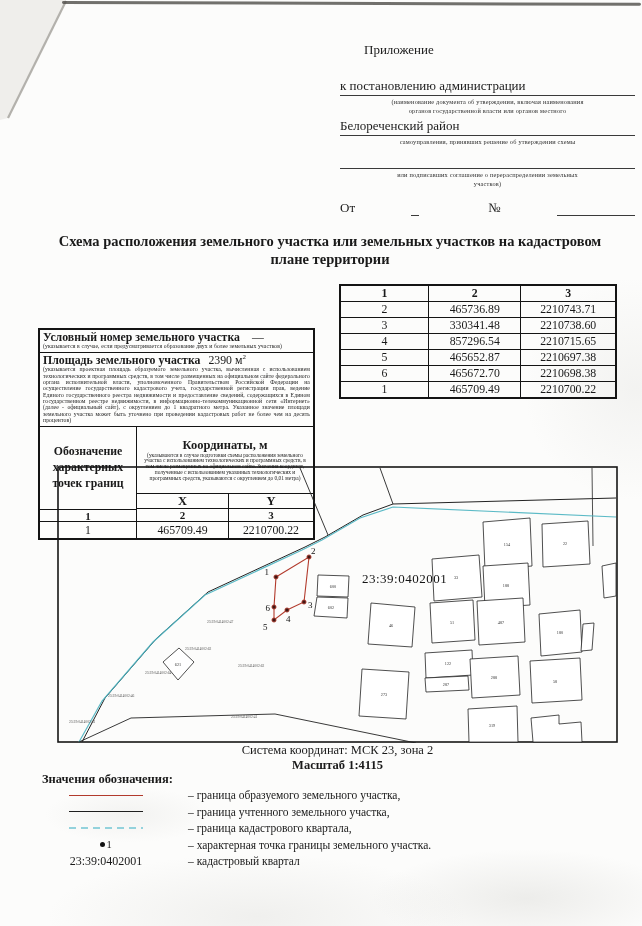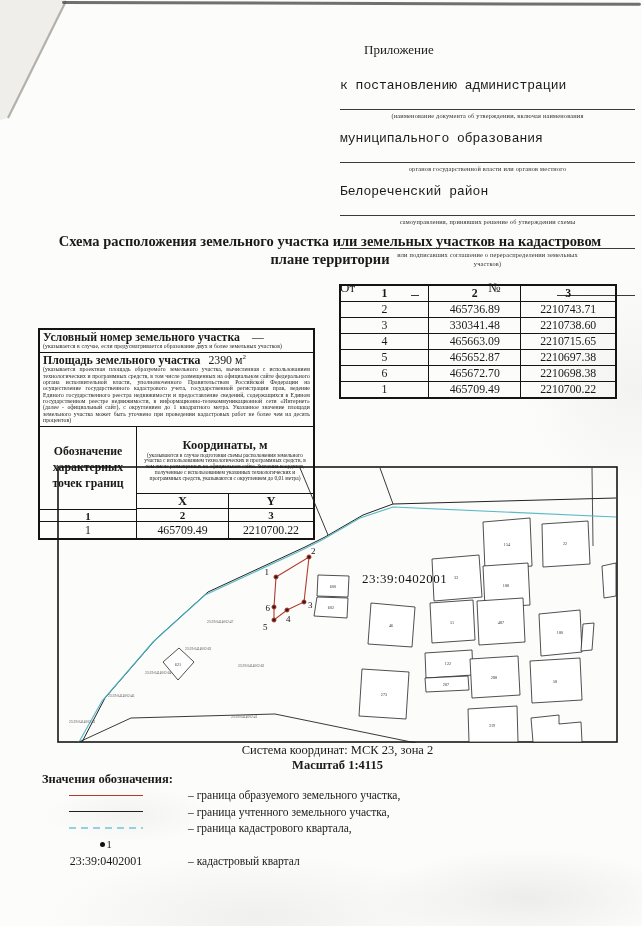--- a/index.html
+++ b/index.html
@@ -13,21 +13,21 @@
       radial-gradient(ellipse 160px 160px at 99% 42%, rgba(175,175,168,.12), transparent 70%),
       radial-gradient(ellipse 120px 40px at 20% 88%, rgba(175,175,168,.12), transparent 70%);
   }
   .abs{position:absolute;}
   
   .corner-svg{left:0;top:0;}
   .top-edge{left:62px;top:1px;width:579px;height:2.5px;background:#4d4c49;opacity:.8;
     transform:rotate(.18deg);transform-origin:left center;border-radius:2px;}
   
   .appendix{left:340px;top:42px;width:295px;font-size:13px;}
-  .appendix .fill-line{border-bottom:1.2px solid #3a3a3a;padding-bottom:16px;margin-top:12px;font-family:Liberation Mono, monospace;}
+  .appendix .fill-line{border-bottom:1.2px solid #3a3a3a;padding-bottom:1px;margin-top:4px;}
   .appendix .note{font-size:6.3px;color:#2e2e2e;text-align:center;margin-top:2px;letter-spacing:.2px;}
   .appendix .first{margin-left:24px;margin-bottom:20px;}
   .blankline{height:13px;border-bottom:1.2px solid #3a3a3a;margin-top:10px;}
   .fromrow{display:flex;align-items:flex-end;margin-top:13px;font-size:13px;gap:48px;}
   .fromrow .ul{border-bottom:1.2px solid #3a3a3a;height:14px;}
   .fromrow .ul1{flex:1;margin:0 22px 0 8px;}
   .fromrow .ul2{width:78px;margin-left:8px;}
   
   .doc-title{left:50px;top:233px;width:560px;text-align:center;font-weight:bold;font-size:14.5px;line-height:1.22;}
   
@@ -79,21 +79,20 @@
 <svg class="abs corner-svg" width="130" height="130">
   <polygon points="0,0 66,0 8,118 0,120" fill="rgba(233,232,228,.7)"></polygon>
   <line x1="66" y1="1" x2="8" y2="118" stroke="#b3b1ac" stroke-width="2.2"></line>
 </svg>
 <div class="abs top-edge"></div>
 
 <div class="abs appendix">
   <div class="first">Приложение</div>
   <div class="fill-line">к постановлению администрации</div>
   <div class="note">(наименование документа об утверждении, включая наименования</div>
-  <div class="fill-line">муниципального образования</div>
   <div class="note">органов государственной власти или органов местного</div>
   <div class="fill-line">Белореченский район</div>
   <div class="note">самоуправления, принявших решение об утверждении схемы</div>
   <div class="blankline"></div>
   <div class="note">или подписавших соглашение о перераспределении земельных</div>
   <div class="note">участков)</div>
   <div class="fromrow">
     <span>От</span>
     <span class="ul ul1"></span>
     <span>№</span>
@@ -147,21 +146,21 @@
         <td>465736.89</td>
         <td>2210743.71</td>
       </tr>
   <tr>
         <td>3</td>
         <td>330341.48</td>
         <td>2210738.60</td>
       </tr>
   <tr>
         <td>4</td>
-        <td>465663.09</td>
+        <td>857296.54</td>
         <td>2210715.65</td>
       </tr>
   <tr>
         <td>5</td>
         <td>465652.87</td>
         <td>2210697.38</td>
       </tr>
   <tr>
         <td>6</td>
         <td>465672.70</td>
@@ -282,18 +281,19 @@
     <span class="lsym">
         <span class="sw sw-cyan"></span>
       </span>
     <span class="llbl">– граница кадастрового квартала,</span>
   </div>
   <div class="lrow">
     <span class="lsym">
         <span class="dot"></span>
         <span class="sym-num">1</span>
       </span>
+    <span class="llbl">– характерная точка границы земельного участка.</span>
   </div>
   <div class="lrow">
     <span class="lsym sym-quarter">23:39:0402001</span>
     <span class="llbl">– кадастровый квартал</span>
   </div>
 </div>
 
 </body></html>

